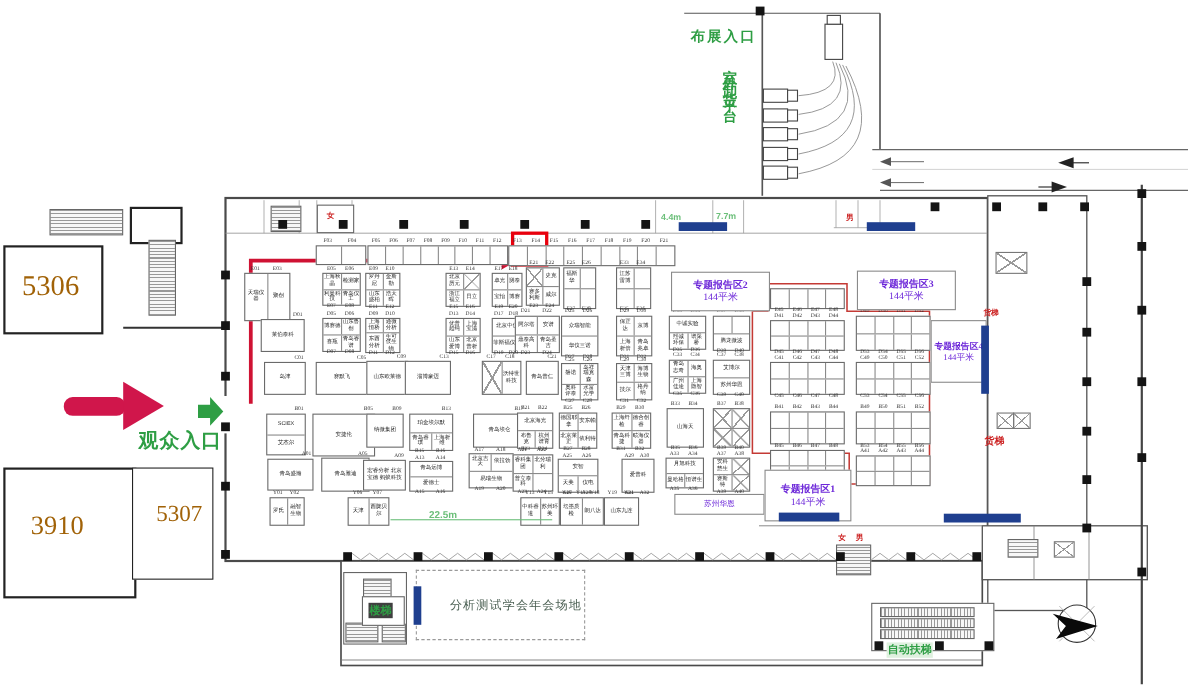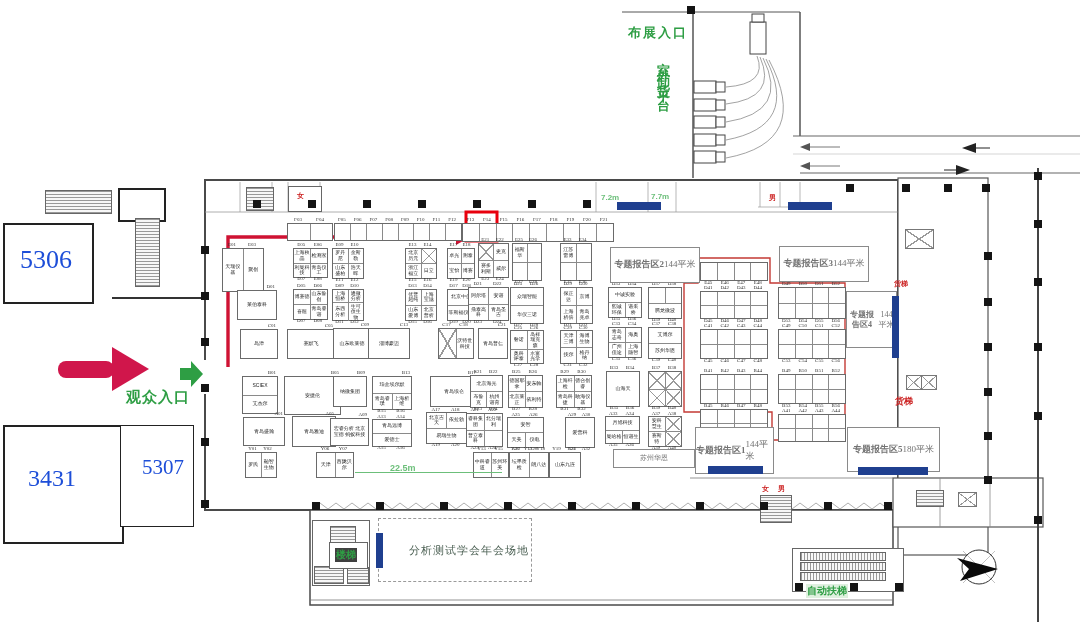--- a/index.html
+++ b/index.html
@@ -11,40 +11,40 @@
         font-family:"Liberation Serif",serif;font-size:5px;line-height:1;color:#333;height:5px;}
   .lrow.single{justify-content:flex-end;padding-right:2px;}
   .grid{position:absolute;z-index:2;display:flex;flex-direction:column;background:#fff;border:1px solid #6a6a6a;}
   .grow{flex:1;display:flex;border-top:1px solid #8a8a8a;}
   .grow:first-child{border-top:none;}
   .gcell{flex:1;border-left:1px solid #8a8a8a;display:flex;align-items:center;justify-content:center;
          text-align:center;font-size:5px;line-height:1.12;color:#1d1d1d;overflow:hidden;word-break:break-all;padding:0.5px;}
   .gcell:first-child{border-left:none;}
   .xcell{background:linear-gradient(to top right,transparent 47%,#9a9a9a 47%,#9a9a9a 53%,transparent 53%),
                     linear-gradient(to bottom right,transparent 47%,#9a9a9a 47%,#9a9a9a 53%,transparent 53%);}
-  .zone{position:absolute;z-index:3;background:#fff;border:1px solid #8a8a8a;display:flex;flex-direction:row;
-        align-items:center;justify-content:center;font-family:"Liberation Serif",serif;color:#737373;}
+  .zone{position:absolute;z-index:3;background:#fff;border:1px solid #8a8a8a;display:flex;flex-direction:column;
+        align-items:center;justify-content:center;font-family:"Liberation Serif",serif;color:#6d28d9;}
   .zone .zn{font-weight:bold;font-size:9px;line-height:1.25;white-space:nowrap;}
   .zone .za{font-size:9px;line-height:1.25;}
   .zone.small .zn,.zone.small .za{font-size:8px;white-space:normal;text-align:center;}
   .gtext{position:absolute;z-index:4;white-space:nowrap;}
   .green{color:#2e9e44;font-weight:bold;}
   .dimg{color:#6cbf7a;font-size:8px;font-weight:bold;}
   .redt{color:#cc2222;font-weight:bold;}
   .hatch{position:absolute;z-index:2;border:1px solid #666;background-color:#f7f7f7;
          background-image:repeating-linear-gradient(0deg,#999 0,#999 1px,transparent 1px,transparent 3px);}
   .hatchv{background-image:repeating-linear-gradient(90deg,#999 0,#999 1px,transparent 1px,transparent 3px);}
   .plainbox{position:absolute;z-index:2;border:2px solid #222;background:#fff;}
   .thinbox{position:absolute;z-index:2;border:1px solid #666;background:#fff;}
   .xbox{position:absolute;z-index:3;border:1px solid #777;background:
         linear-gradient(to top right,transparent 47%,#999 47%,#999 52%,transparent 52%),
         linear-gradient(to bottom right,transparent 47%,#999 47%,#999 52%,transparent 52%);}
   .bluebar{position:absolute;z-index:4;background:#1f3f8f;}
   .colsq{position:absolute;z-index:4;width:8px;height:8px;background:#141414;}
-  .room{position:absolute;z-index:3;font-family:"Liberation Serif",serif;color:#1d4ed8;}
+  .room{position:absolute;z-index:3;font-family:"Liberation Serif",serif;color:#a16207;}
   .dashedbox{position:absolute;z-index:2;border:1px dashed #9a9a9a;background:#fff;}
 </style>
 </head>
 <body>
 
 <div id="plan">
 
   <svg class="layer" width="1080" height="623" viewBox="0 0 1080 623">
 
     <rect x="205" y="180" width="693" height="330" fill="#ffffff" stroke="#4a4a4a" stroke-width="2"></rect>
@@ -140,21 +140,21 @@
       <circle cx="979" cy="567" r="17" fill="#ffffff" stroke="#333" stroke-width="1"></circle>
       <line x1="963" y1="551" x2="995" y2="583" stroke="#999" stroke-width="0.6"></line>
       <line x1="995" y1="551" x2="963" y2="583" stroke="#999" stroke-width="0.6"></line>
       <path d="M957,558 L998,569 L960,581 L969,569 Z" fill="#0a0a0a"></path>
     </g>
   </svg>
 
   <div class="plainbox" style="left:3px;top:223px;width:87px;height:77px;"></div>
   <div class="room" style="left:20px;top:245px;font-size:26px;">5306</div>
   <div class="plainbox" style="left:3px;top:425px;width:117px;height:115px;border-width:2.5px;"></div>
-  <div class="room" style="left:28px;top:465px;font-size:24px;">3431</div>
+  <div class="room" style="left:28px;top:465px;font-size:24px;">3910</div>
   <div class="thinbox" style="left:120px;top:425px;width:72px;height:100px;border-width:1.5px;border-color:#222;"></div>
   <div class="room" style="left:142px;top:455px;font-size:21px;">5307</div>
 
   <div class="hatch" style="left:45px;top:190px;width:65px;height:22px;"></div>
   <div class="plainbox" style="left:118px;top:188px;width:44px;height:30px;"></div>
   <div class="hatch" style="left:135px;top:218px;width:23px;height:67px;"></div>
 
   <div class="hatch" style="left:246px;top:187px;width:26px;height:22px;"></div>
   <div class="thinbox" style="left:288px;top:186px;width:32px;height:24px;"></div>
 
@@ -177,31 +177,31 @@
   <div class="xbox" style="left:958px;top:492px;width:17px;height:13px;"></div>
   <div class="hatch" style="left:916px;top:490px;width:26px;height:15px;"></div>
   <div class="hatch" style="left:760px;top:495px;width:30px;height:26px;"></div>
 
   <div class="zone" style="left:613px;top:449px;width:80px;height:17px;">
     <div class="zn" style="font-size:7px;font-weight:normal;">苏州华恩</div>
   </div>
 
   <div class="gtext green" style="left:628px;top:24px;font-size:13px;letter-spacing:2px;">布展入口</div>
   <div class="gtext green" style="left:654px;top:52px;font-size:13px;writing-mode:vertical-rl;letter-spacing:7px;">室外卸货平台</div>
-  <div class="gtext green" style="left:126px;top:388px;font-size:15px;letter-spacing:1px;">观众入口</div>
+  <div class="gtext green" style="left:126px;top:388px;font-size:18px;letter-spacing:1px;">观众入口</div>
   <div class="gtext" style="left:409px;top:543px;font-size:11px;color:#4a5f52;letter-spacing:1px;">分析测试学会年会场地</div>
   <div class="gtext green" style="left:335px;top:548px;font-size:10px;background:#404040;padding:0 1px;z-index:5;">楼梯</div>
   <div class="gtext green" style="left:806px;top:584px;font-size:10px;background:#dff0df;padding:0 1px;z-index:5;">自动扶梯</div>
   <div class="gtext redt" style="left:894px;top:279px;font-size:7px;">货梯</div>
   <div class="gtext redt" style="left:895px;top:395px;font-size:9px;">货梯</div>
   <div class="gtext redt" style="left:297px;top:191px;font-size:7px;">女</div>
   <div class="gtext redt" style="left:769px;top:193px;font-size:7px;">男</div>
   <div class="gtext redt" style="left:762px;top:484px;font-size:7px;">女</div>
   <div class="gtext redt" style="left:778px;top:484px;font-size:7px;">男</div>
-  <div class="gtext dimg" style="left:601px;top:193px;">7.2m</div>
+  <div class="gtext dimg" style="left:601px;top:193px;">4.4m</div>
   <div class="gtext dimg" style="left:651px;top:192px;">7.7m</div>
   <div class="gtext dimg" style="left:390px;top:463px;font-size:9px;">22.5m</div>
   <div class="abs" style="left:355px;top:472px;width:147px;height:1px;background:#6cbf7a;z-index:3;"></div>
 
 <div class="lrow" style="left: 287px; top: 217px; width: 44px; height: 5px;">
       <span>F03</span>
       <span>F04</span>
     </div>
     <div class="grid" style="left: 287px; top: 223px; width: 44px; height: 16px;">
       <div class="grow">
@@ -1212,24 +1212,20 @@
       <div class="zn">专题报告区3</div>
       <div class="za">144平米</div>
     </div>
     <div class="zone small" style="left: 846px; top: 291px; width: 49px; height: 55px;">
       <div class="zn">专题报告区4</div>
       <div class="za">144平米</div>
     </div>
     <div class="zone" style="left: 695px; top: 427px; width: 77px; height: 45px;">
       <div class="zn">专题报告区1</div>
       <div class="za">144平米</div>
-    </div>
-    <div class="zone" style="left: 847px; top: 427px; width: 91px; height: 43px;">
-      <div class="zn">专题报告区5</div>
-      <div class="za">180平米</div>
     </div>
     <div class="bluebar" style="left: 617px; top: 202px; width: 44px; height: 8px;"></div>
     <div class="bluebar" style="left: 788px; top: 202px; width: 44px; height: 8px;"></div>
     <div class="bluebar" style="left: 708px; top: 466px; width: 55px; height: 8px;"></div>
     <div class="bluebar" style="left: 858px; top: 467px; width: 70px; height: 8px;"></div>
     <div class="bluebar" style="left: 892px; top: 296px; width: 7px; height: 62px;"></div>
     <div class="bluebar" style="left: 376px; top: 533px; width: 7px; height: 35px;"></div>
     <div class="colsq" style="left: 201px; top: 246px;"></div>
     <div class="colsq" style="left: 201px; top: 292px;"></div>
     <div class="colsq" style="left: 201px; top: 338px;"></div>

